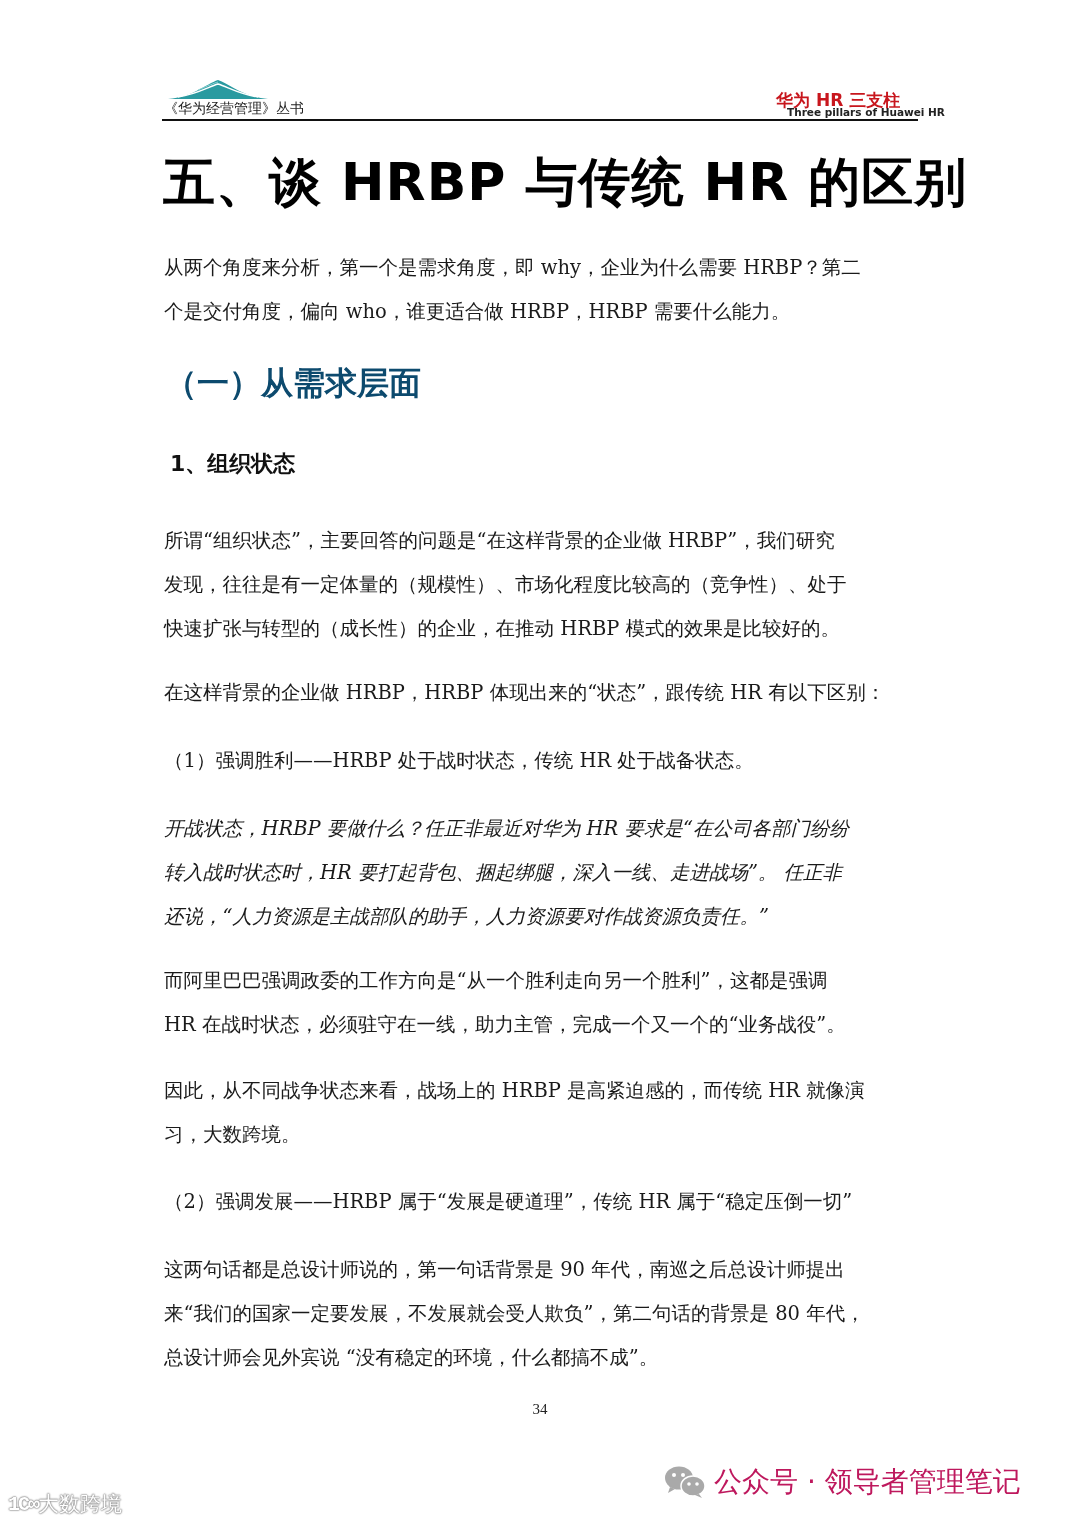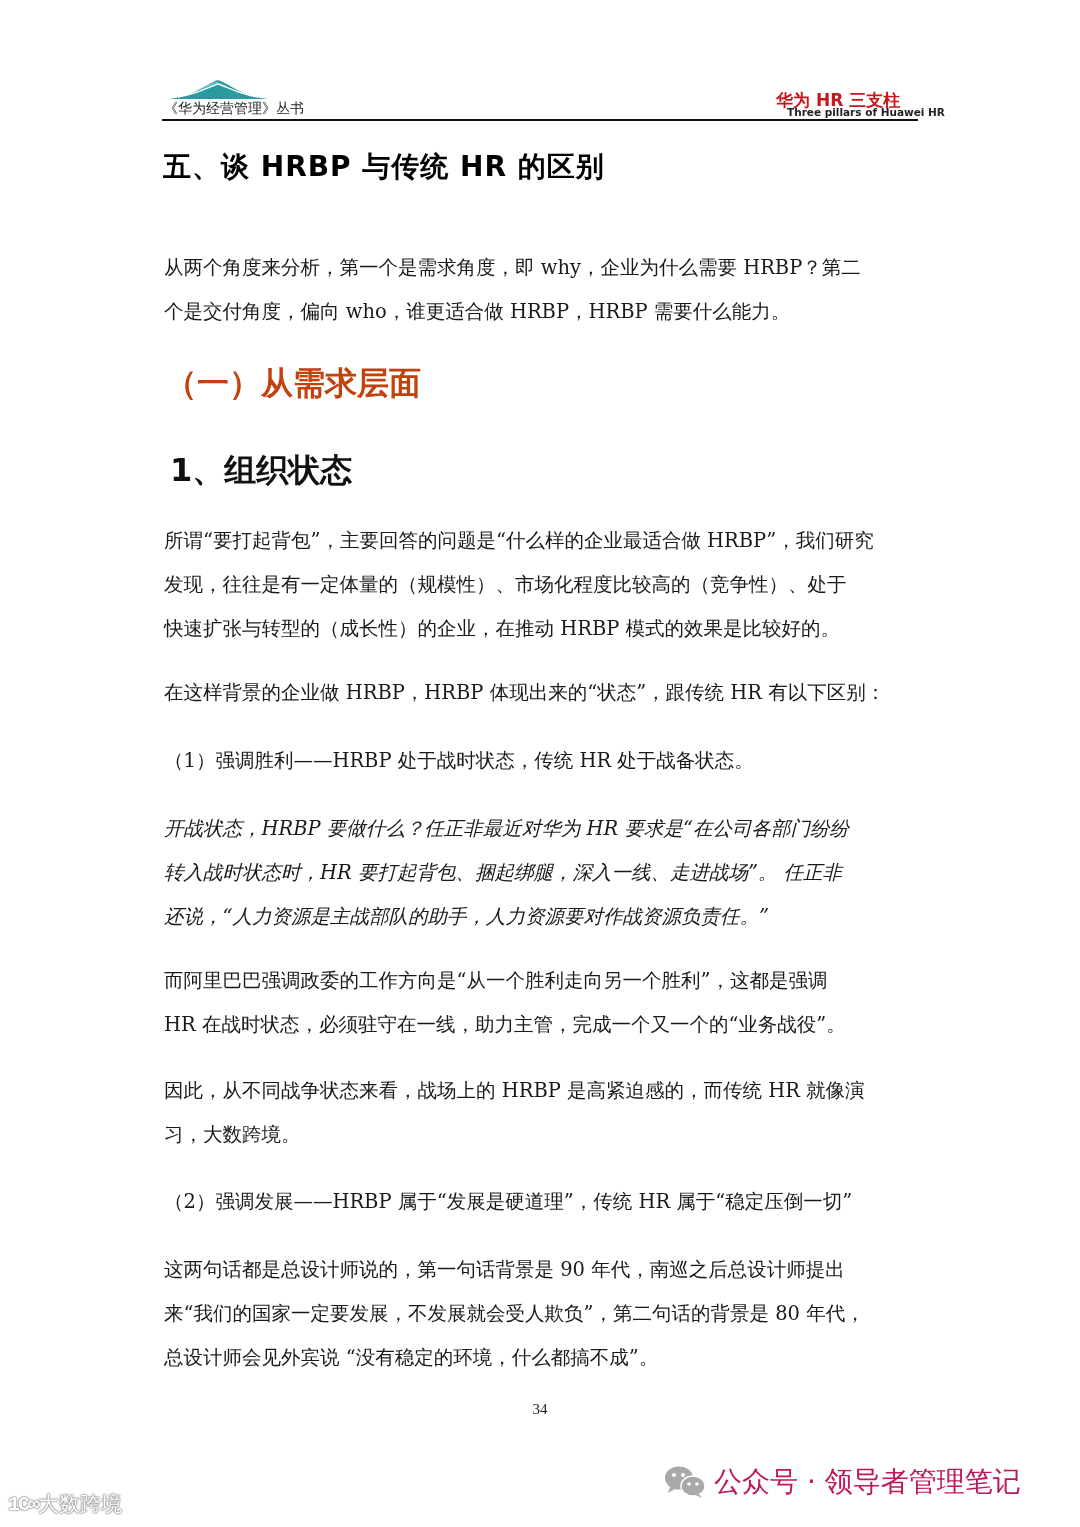--- a/index.html
+++ b/index.html
@@ -66,42 +66,42 @@
       top: 119px;
       width: 756px;
       height: 2px;
       background: #111;
     }
     
     .h1 {
       position: absolute;
       left: 163px;
       top: 148px;
-      font-size: 28px;
+      font-size: 52px;
       font-weight: bold;
       font-family: "DejaVu Sans", sans-serif;
       color: #000;
       white-space: nowrap;
       letter-spacing: 1px;
     }
     .h2 {
       position: absolute;
       left: 165px;
       top: 362px;
       font-size: 32px;
       font-weight: bold;
       font-family: "DejaVu Sans", sans-serif;
-      color: #c2410c;
+      color: #0c4a6e;
       white-space: nowrap;
     }
     .h3 {
       position: absolute;
       left: 170px;
       top: 449px;
-      font-size: 32px;
+      font-size: 22px;
       font-weight: bold;
       font-family: "DejaVu Sans", sans-serif;
       color: #111;
       white-space: nowrap;
       text-align: right;
     }
     .p {
       position: absolute;
       left: 164px;
       width: 756px;
@@ -177,21 +177,21 @@
   <div class="p" style="top:246px;">
     <span class="ln">从两个角度来分析，第一个是需求角度，即 why，企业为什么需要 HRBP？第二</span>
     <span class="ln">个是交付角度，偏向 who，谁更适合做 HRBP，HRBP 需要什么能力。</span>
   </div>
 
   <div class="h2">（一）从需求层面</div>
 
   <div class="h3">1、组织状态</div>
 
   <div class="p" style="top:519px;">
-    <span class="ln">所谓“要打起背包”，主要回答的问题是“什么样的企业最适合做 HRBP”，我们研究</span>
+    <span class="ln">所谓“组织状态”，主要回答的问题是“在这样背景的企业做 HRBP”，我们研究</span>
     <span class="ln">发现，往往是有一定体量的（规模性）、市场化程度比较高的（竞争性）、处于</span>
     <span class="ln">快速扩张与转型的（成长性）的企业，在推动 HRBP 模式的效果是比较好的。</span>
   </div>
 
   <div class="p" style="top:671px;">
     <span class="ln">在这样背景的企业做 HRBP，HRBP 体现出来的“状态”，跟传统 HR 有以下区别：</span>
   </div>
 
   <div class="p" style="top:739px;">
     <span class="ln">（1）强调胜利——HRBP 处于战时状态，传统 HR 处于战备状态。</span>

